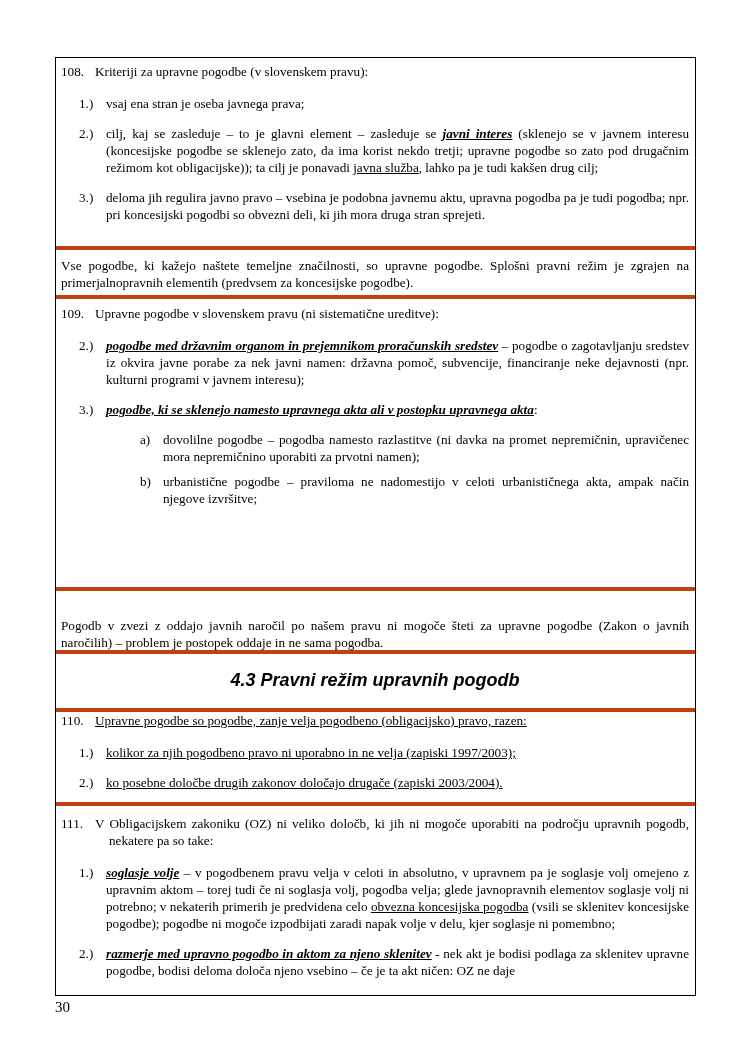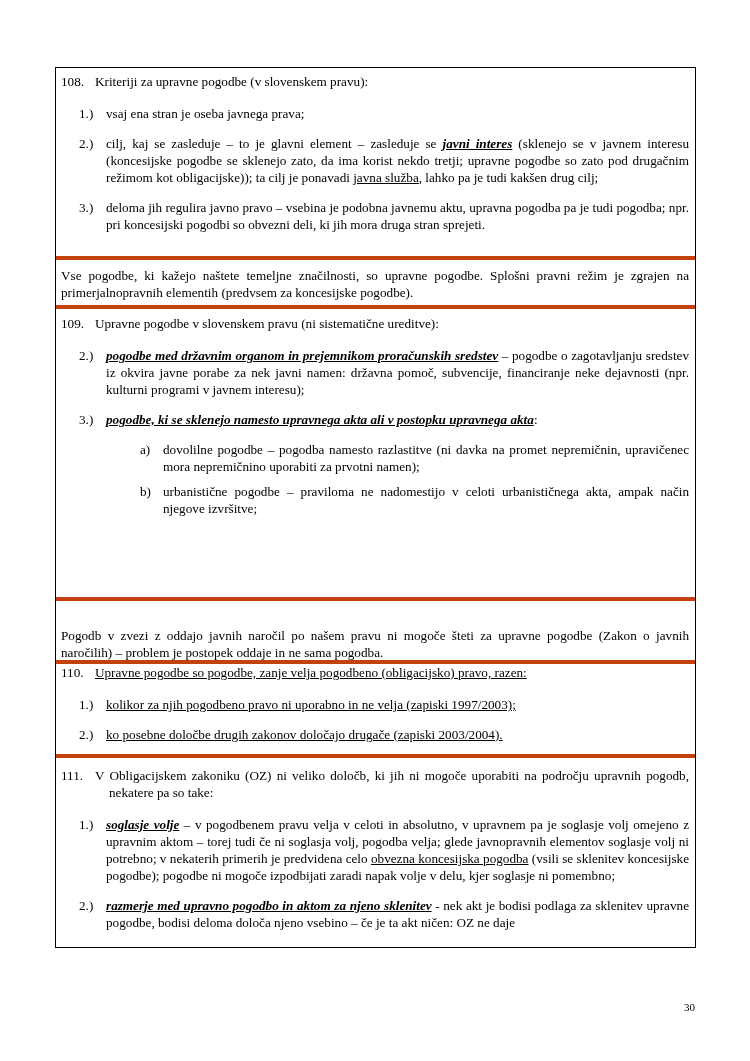--- a/index.html
+++ b/index.html
@@ -3,21 +3,21 @@
 <meta charset="utf-8">
 <style>
   * { margin:0; padding:0; box-sizing:border-box; }
   html,body { background:#ffffff; }
   body {
     width:750px; height:1061px; position:relative; overflow:hidden;
     font-family:"Liberation Serif", serif;
     font-size:13.2px; line-height:17px; color:#000;
   }
   .doc-table {
-    position:absolute; left:55px; top:67px; width:641px;
+    position:absolute; left:55px; top:57px; width:641px;
     border:1px solid #000;
   }
   .row { overflow:hidden; padding:0 6px 0 5px; }
   .row + .row { border-top:4px solid #c2410c; }
   .r1 { height:188px; padding-top:5px; }
   .r2 { height:49px;  padding-top:7px; }
   .r3 { height:292px; padding-top:6px; }
   .r4 { height:63px;  padding-top:26px; }
   .r5 { height:58px;  padding-top:15px; }
   .r6 { height:94px;  padding-top:0;text-decoration:underline; }
@@ -33,21 +33,21 @@
   .chapter {
     font-family:"Liberation Sans", sans-serif;
     font-size:18px; font-weight:bold; font-style:italic;
     text-align:center; line-height:22px;
   }
   .f-b { font-weight:bold; }
   .f-i { font-style:italic; }
   .f-u { text-decoration:underline; }
   .pagenum {
     position:absolute; top:999px; left:55px; width:640px;
-    text-align:right; font-size:11px;
+    font-size:15px;
   }
 </style>
 </head>
 <body>
 
 <div class="doc-table">
 
   <section class="row r1">
     <p class="sec-head"><span class="sec-num">108.</span><span>Kriteriji za upravne pogodbe (v slovenskem pravu):</span></p>
     <p class="item"><span class="marker">1.)</span><span><span>vsaj ena stran je oseba javnega prava;</span></span></p>
@@ -64,20 +64,23 @@
     <p class="item"><span class="marker">2.)</span><span><span class="f-b f-i f-u">pogodbe med državnim organom in prejemnikom proračunskih sredstev</span><span> – pogodbe o zagotavljanju sredstev iz okvira javne porabe za nek javni namen: državna pomoč, subvencije, financiranje neke dejavnosti (npr. kulturni programi v javnem interesu);</span></span></p>
     <p class="item"><span class="marker">3.)</span><span><span class="f-b f-i f-u">pogodbe, ki se sklenejo namesto upravnega akta ali v postopku upravnega akta</span><span>:</span></span></p>
     <p class="subitem"><span class="marker">a)</span><span><span>dovolilne pogodbe – pogodba namesto razlastitve (ni davka na promet nepremičnin, upravičenec mora nepremičnino uporabiti za prvotni namen);</span></span></p>
     <p class="subitem"><span class="marker">b)</span><span><span>urbanistične pogodbe – praviloma ne nadomestijo v celoti urbanističnega akta, ampak način njegove izvršitve;</span></span></p>
   </section>
 
   <section class="row r4">
     <p class="note">Pogodb v zvezi z oddajo javnih naročil po našem pravu ni mogoče šteti za upravne pogodbe (Zakon o javnih naročilih) – problem je postopek oddaje in ne sama pogodba.</p>
   </section>
 
+  <section class="row r5">
+    <h2 class="chapter">4.3 Pravni režim upravnih pogodb</h2>
+  </section>
 
   <section class="row r6">
     <p class="sec-head"><span class="sec-num">110.</span><span>Upravne pogodbe so pogodbe, zanje velja pogodbeno (obligacijsko) pravo, razen:</span></p>
     <p class="item"><span class="marker">1.)</span><span><span>kolikor za njih pogodbeno pravo ni uporabno in ne velja (zapiski 1997/2003);</span></span></p>
     <p class="item"><span class="marker">2.)</span><span><span>ko posebne določbe drugih zakonov določajo drugače (zapiski 2003/2004).</span></span></p>
   </section>
 
   <section class="row r7">
     <p class="sec-head"><span class="sec-num">111.</span><span>V Obligacijskem zakoniku (OZ) ni veliko določb, ki jih ni mogoče uporabiti na področju upravnih pogodb, nekatere pa so take:</span></p>
     <p class="item"><span class="marker">1.)</span><span><span class="f-b f-i f-u">soglasje volje</span><span> – v pogodbenem pravu velja v celoti in absolutno, v upravnem pa je soglasje volj omejeno z upravnim aktom – torej tudi če ni soglasja volj, pogodba velja; glede javnopravnih elementov soglasje volj ni potrebno; v nekaterih primerih je predvidena celo </span><span class="f-u">obvezna koncesijska pogodba</span><span> (vsili se sklenitev koncesijske pogodbe); pogodbe ni mogoče izpodbijati zaradi napak volje v delu, kjer soglasje ni pomembno;</span></span></p>

